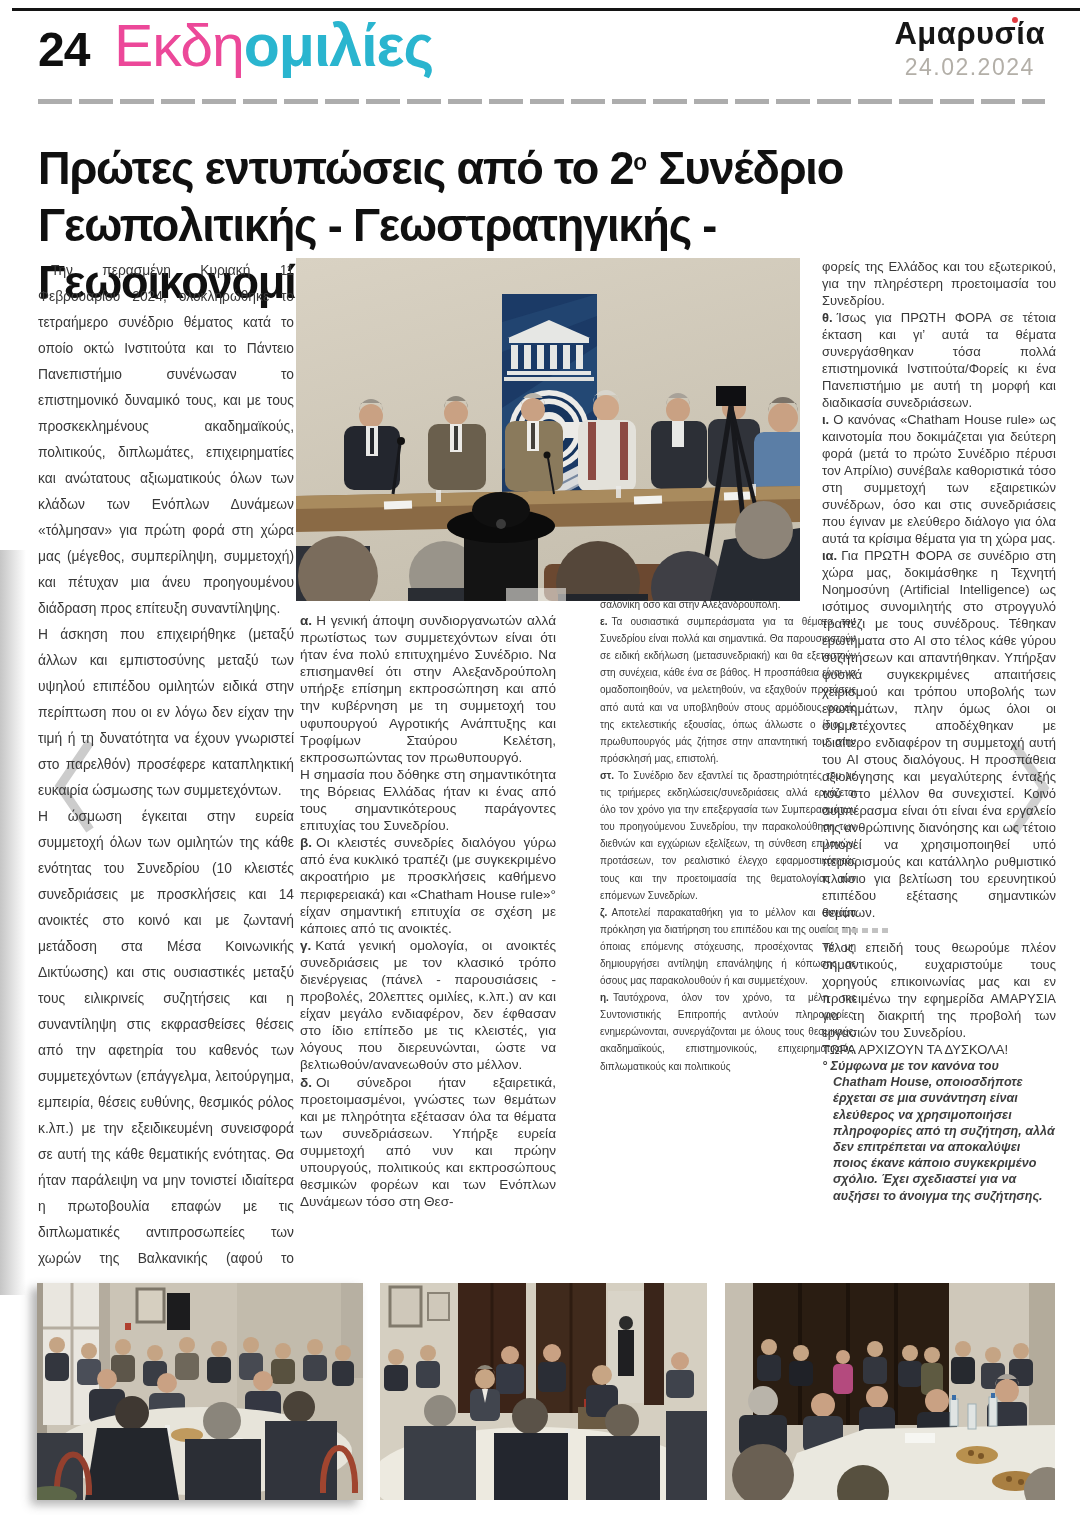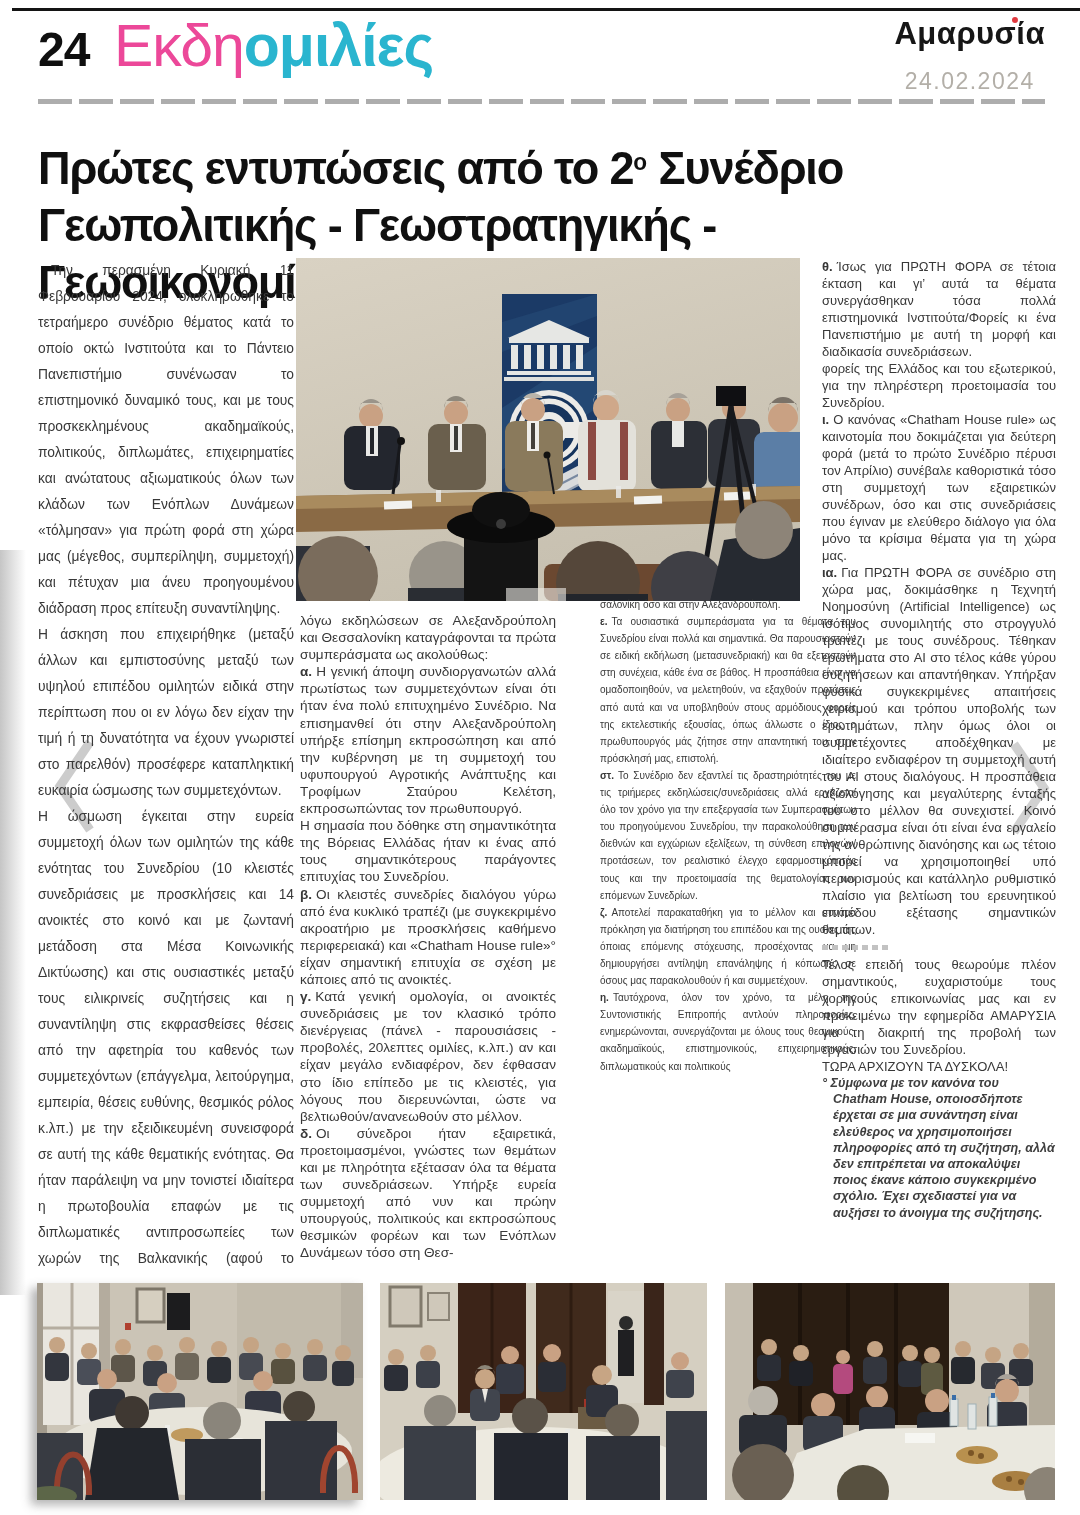--- a/index.html
+++ b/index.html
@@ -9,21 +9,21 @@
   }
   
   .top-rule{position:absolute;left:12px;top:8px;width:1068px;height:3px;background:#141414;}
   .page-number{position:absolute;left:38px;top:22px;font-size:48px;font-weight:700;color:#0f0f0f;letter-spacing:-1px;}
   .section-title{position:absolute;left:114px;top:12px;font-size:59px;letter-spacing:-1px;white-space:nowrap;}
   .section-regular{font-weight:400;color:#ec4899;}
   .section-accent{font-weight:700;}
   .brand-wrap{position:absolute;right:35px;top:16px;text-align:center;}
   .brand{position:relative;font-size:31px;font-weight:600;color:#161616;letter-spacing:0.5px;}
   .brand-dot{position:absolute;right:27px;top:1px;width:6px;height:6px;border-radius:50%;}
-  .issue-date{margin-top:16px;font-size:23px;font-weight:400;color:#b3afa8;letter-spacing:1.5px;}
+  .issue-date{margin-top:2px;font-size:23px;font-weight:400;color:#b3afa8;letter-spacing:1.5px;}
   .dashed-rule{position:absolute;left:38px;top:99px;width:1007px;height:5px;
     background:repeating-linear-gradient(90deg,#adadad 0 34px,transparent 34px 41px);}
   
   .headline{position:absolute;left:38px;top:134px;width:1010px;font-size:46px;font-weight:700;
     color:#101010;line-height:57px;letter-spacing:-1.2px;transform:scaleX(.98);transform-origin:left top;}
   .headline sup{font-size:0.5em;vertical-align:14px;letter-spacing:0;}
   
   .col{position:absolute;overflow:hidden;text-align:justify;z-index:2;}
   .col p{margin:0;}
   #col1{left:38px;top:258px;width:256px;height:1018px;font-size:13.8px;line-height:26px;}
@@ -215,40 +215,39 @@
 
   <div class="col" id="col1">
     <p class="para indent"><span>Την περασμένη Κυριακή 11 Φεβρουαρίου 2024, ολοκληρώθηκε το τετραήμερο συνέδριο θέματος κατά το οποίο οκτώ Ινστιτούτα και το Πάντειο Πανεπιστήμιο συνένωσαν το επιστημονικό δυναμικό τους, και με τους προσκεκλημένους ακαδημαϊκούς, πολιτικούς, διπλωμάτες, επιχειρηματίες και ανώτατους αξιωματικούς όλων των κλάδων των Ενόπλων Δυνάμεων «τόλμησαν» για πρώτη φορά στη χώρα μας (μέγεθος, συμπερίληψη, συμμετοχή) και πέτυχαν μια άνευ προηγουμένου διάδραση προς επίτευξη συναντίληψης.</span></p>
     <p class="para"><span>Η άσκηση που επιχειρήθηκε (μεταξύ άλλων και εμπιστοσύνης μεταξύ των υψηλού επιπέδου ομιλητών ειδικά στην περίπτωση που οι εν λόγω δεν είχαν την τιμή ή τη δυνατότητα να έχουν γνωριστεί στο παρελθόν) προσέφερε καταπληκτική ευκαιρία ώσμωσης των συμμετεχόντων.</span></p>
     <p class="para"><span>Η ώσμωση έγκειται στην ευρεία συμμετοχή όλων των ομιλητών της κάθε ενότητας του Συνεδρίου (10 κλειστές συνεδριάσεις με προσκλήσεις και 14 ανοικτές στο κοινό και με ζωντανή μετάδοση στα Μέσα Κοινωνικής Δικτύωσης) και στις ουσιαστικές μεταξύ τους ειλικρινείς συζητήσεις και η συναντίληψη στις εκφρασθείσες θέσεις από την αφετηρία του καθενός των συμμετεχόντων (επάγγελμα, λειτούργημα, εμπειρία, θέσεις ευθύνης, θεσμικός ρόλος κ.λπ.) με την εξειδικευμένη συνεισφορά σε αυτή της κάθε θεματικής ενότητας. Θα ήταν παράλειψη να μην τονιστεί ιδιαίτερα η πρωτοβουλία επαφών με τις διπλωματικές αντιπροσωπείες των χωρών της Βαλκανικής (αφού το Συνέδριο ήταν Διαβαλκανικό) κατά περίπτωση, η οποία προσέφερε και προσφέρει την ευκαιρία πληρέστερης κατανόησης του περιβάλλοντος και των αντιλήψεων της κάθε χώρας ώστε τα συμπεράσματα να είναι ανάλογα. Η συνάντηση με την πρέσβη της Δημοκρατίας της Σερβίας πριν το Συνέδριο, προσέφερε εξαιρετική και στοχευμένη συζήτηση προς όφελος των σκοπών του.</span></p>
     <p class="para"><span>Η επιλογή να εκκινήσει το Συνέδριο από την Αλεξανδρούπολη και να αναδειχθούν οι απειλές, οι προκλήσεις αλλά και οι ευκαιρίες για την Ανατολική Μακεδονία και τη Θράκη, με τη συμμετοχή της τοπικής κοινωνίας, αποδείχθηκε ουσιαστική, συμβάλλοντας στην προσπάθεια υλοποίησης δράσεων στην Περιφέρεια, επιλογή που αναμένεται να διευρυνθεί όχι μόνο και σε άλλες περιοχές της Ελλάδας, αλλά και σε χώρες με σημαντική παρουσία του Ελληνισμού.</span></p>
 
   </div>
 
   <div class="col" id="col2">
-    <p class="para"><span>λόγω εκδηλώσεων σε Αλεξανδρούπολη και Θεσσαλονίκη καταγράφονται τα πρώτα συμπεράσματα ως ακολούθως:</span></p>
     <p class="para"><b class="lead">α.</b><span>Η γενική άποψη συνδιοργανωτών αλλά πρωτίστως των συμμετεχόντων είναι ότι ήταν ένα πολύ επιτυχημένο Συνέδριο. Να επισημανθεί ότι στην Αλεξανδρούπολη υπήρξε επίσημη εκπροσώπηση και από την κυβέρνηση με τη συμμετοχή του υφυπουργού Αγροτικής Ανάπτυξης και Τροφίμων Σταύρου Κελέτση, εκπροσωπώντας τον πρωθυπουργό.</span></p>
     <p class="para"><span>Η σημασία που δόθηκε στη σημαντικότητα της Βόρειας Ελλάδας ήταν κι ένας από τους σημαντικότερους παράγοντες επιτυχίας του Συνεδρίου.</span></p>
     <p class="para"><b class="lead">β.</b><span>Οι κλειστές συνεδρίες διαλόγου γύρω από ένα κυκλικό τραπέζι (με συγκεκριμένο ακροατήριο με προσκλήσεις καθήμενο περιφερειακά) και «Chatham House rule»° είχαν σημαντική επιτυχία σε σχέση με κάποιες από τις ανοικτές.</span></p>
     <p class="para"><b class="lead">γ.</b><span>Κατά γενική ομολογία, οι ανοικτές συνεδριάσεις με τον κλασικό τρόπο διενέργειας (πάνελ - παρουσιάσεις - προβολές, 20λεπτες ομιλίες, κ.λπ.) αν και είχαν μεγάλο ενδιαφέρον, δεν έφθασαν στο ίδιο επίπεδο με τις κλειστές, για λόγους που διερευνώνται, ώστε να βελτιωθούν/ανανεωθούν στο μέλλον.</span></p>
     <p class="para"><b class="lead">δ.</b><span>Οι σύνεδροι ήταν εξαιρετικά, προετοιμασμένοι, γνώστες των θεμάτων και με πληρότητα εξέτασαν όλα τα θέματα των συνεδριάσεων. Υπήρξε ευρεία συμμετοχή από νυν και πρώην υπουργούς, πολιτικούς και εκπροσώπους θεσμικών φορέων και των Ενόπλων Δυνάμεων τόσο στη Θεσ-</span></p>
   </div>
 
   <div class="col" id="col3">
     <p class="para"><span>σαλονίκη όσο και στην Αλεξανδρούπολη.</span></p>
     <p class="para"><b class="lead">ε.</b><span>Τα ουσιαστικά συμπεράσματα για τα θέματα του Συνεδρίου είναι πολλά και σημαντικά. Θα παρουσιαστούν σε ειδική εκδήλωση (μετασυνεδριακή) και θα εξεταστούν στη συνέχεια, κάθε ένα σε βάθος. Η προσπάθεια είναι να ομαδοποιηθούν, να μελετηθούν, να εξαχθούν προτάσεις από αυτά και να υποβληθούν στους αρμόδιους φορείς της εκτελεστικής εξουσίας, όπως άλλωστε ο ίδιος ο πρωθυπουργός μάς ζήτησε στην απαντητική του, στην πρόσκλησή μας, επιστολή.</span></p>
     <p class="para"><b class="lead">στ.</b><span>Το Συνέδριο δεν εξαντλεί τις δραστηριότητές του με τις τριήμερες εκδηλώσεις/συνεδριάσεις αλλά εργάζεται όλο τον χρόνο για την επεξεργασία των Συμπερασμάτων του προηγούμενου Συνεδρίου, την παρακολούθηση των διεθνών και εγχώριων εξελίξεων, τη σύνθεση επιλογών/προτάσεων, τον ρεαλιστικό έλεγχο εφαρμοστικότητάς τους και την προετοιμασία της θεματολογίας των επόμενων Συνεδρίων.</span></p>
     <p class="para"><b class="lead">ζ.</b><span>Αποτελεί παρακαταθήκη για το μέλλον και συνάμα πρόκληση για διατήρηση του επιπέδου και της ουσίας της όποιας επόμενης στόχευσης, προσέχοντας να μη δημιουργήσει αντίληψη επανάληψης ή κόπωσης σε όσους μας παρακολουθούν ή και συμμετέχουν.</span></p>
     <p class="para"><b class="lead">η.</b><span>Ταυτόχρονα, όλον τον χρόνο, τα μέλη της Συντονιστικής Επιτροπής αντλούν πληροφορίες, ενημερώνονται, συνεργάζονται με όλους τους θεσμικούς, ακαδημαϊκούς, επιστημονικούς, επιχειρηματικούς, διπλωματικούς και πολιτικούς</span></p>
   </div>
 
   <div class="col" id="col4">
+    <p class="para"><span>φορείς της Ελλάδος και του εξωτερικού, για την πληρέστερη προετοιμασία του Συνεδρίου.</span></p>
     <p class="para"><b class="lead">θ.</b><span>Ίσως για ΠΡΩΤΗ ΦΟΡΑ σε τέτοια έκταση και γι’ αυτά τα θέματα συνεργάσθηκαν τόσα πολλά επιστημονικά Ινστιτούτα/Φορείς κι ένα Πανεπιστήμιο με αυτή τη μορφή και διαδικασία συνεδριάσεων.</span></p>
-    <p class="para"><span>φορείς της Ελλάδος και του εξωτερικού, για την πληρέστερη προετοιμασία του Συνεδρίου.</span></p>
-    <p class="para"><b class="lead">ι.</b><span>Ο κανόνας «Chatham House rule» ως καινοτομία που δοκιμάζεται για δεύτερη φορά (μετά το πρώτο Συνέδριο πέρυσι τον Απρίλιο) συνέβαλε καθοριστικά τόσο στη συμμετοχή των εξαιρετικών συνέδρων, όσο και στις συνεδριάσεις που έγιναν με ελεύθερο διάλογο για όλα μόνο τα κρίσιμα θέματα για τη χώρα μας.</span></p>
+    <p class="para"><b class="lead">ι.</b><span>Ο κανόνας «Chatham House rule» ως καινοτομία που δοκιμάζεται για δεύτερη φορά (μετά το πρώτο Συνέδριο πέρυσι τον Απρίλιο) συνέβαλε καθοριστικά τόσο στη συμμετοχή των εξαιρετικών συνέδρων, όσο και στις συνεδριάσεις που έγιναν με ελεύθερο διάλογο για όλα αυτά τα κρίσιμα θέματα για τη χώρα μας.</span></p>
     <p class="para"><b class="lead">ια.</b><span>Για ΠΡΩΤΗ ΦΟΡΑ σε συνέδριο στη χώρα μας, δοκιμάσθηκε η Τεχνητή Νοημοσύνη (Artificial Intelligence) ως ισότιμος συνομιλητής στο στρογγυλό τραπέζι με τους συνέδρους. Τέθηκαν ερωτήματα στο AI στο τέλος κάθε γύρου συζητήσεων και απαντήθηκαν. Υπήρξαν φυσικά συγκεκριμένες απαιτήσεις χειρισμού και τρόπου υποβολής των ερωτημάτων, πλην όμως όλοι οι συμμετέχοντες αποδέχθηκαν με ιδιαίτερο ενδιαφέρον τη συμμετοχή αυτή του AI στους διαλόγους. Η προσπάθεια αξιολόγησης και μεγαλύτερης ένταξής του στο μέλλον θα συνεχιστεί. Κοινό συμπέρασμα είναι ότι είναι ένα εργαλείο της ανθρώπινης διανόησης και ως τέτοιο μπορεί να χρησιμοποιηθεί υπό περιορισμούς και κατάλληλο ρυθμιστικό πλαίσιο για βελτίωση του ερευνητικού επιπέδου εξέτασης σημαντικών θεμάτων.</span></p>
     <div class="dash-sep"></div>
     <p class="para"><span>Τέλος επειδή τους θεωρούμε πλέον σημαντικούς, ευχαριστούμε τους χορηγούς επικοινωνίας μας και εν προκειμένω την εφημερίδα ΑΜΑΡΥΣΙΑ για τη διακριτή της προβολή των εργασιών του Συνεδρίου.</span></p>
     <p class="para"><span>ΤΩΡΑ ΑΡΧΙΖΟΥΝ ΤΑ ΔΥΣΚΟΛΑ!</span></p>
     <p class="footnote">° Σύμφωνα με τον κανόνα του Chatham House, οποιοσδήποτε έρχεται σε μια συνάντηση είναι ελεύθερος να χρησιμοποιήσει πληροφορίες από τη συζήτηση, αλλά δεν επιτρέπεται να αποκαλύψει ποιος έκανε κάποιο συγκεκριμένο σχόλιο. Έχει σχεδιαστεί για να αυξήσει το άνοιγμα της συζήτησης.</p>
   </div>
 
   <div class="photo" id="photo-b1">
     <svg width="326" height="217" viewBox="0 0 326 217">
       <rect width="326" height="217" fill="#cbc4b6"></rect>

